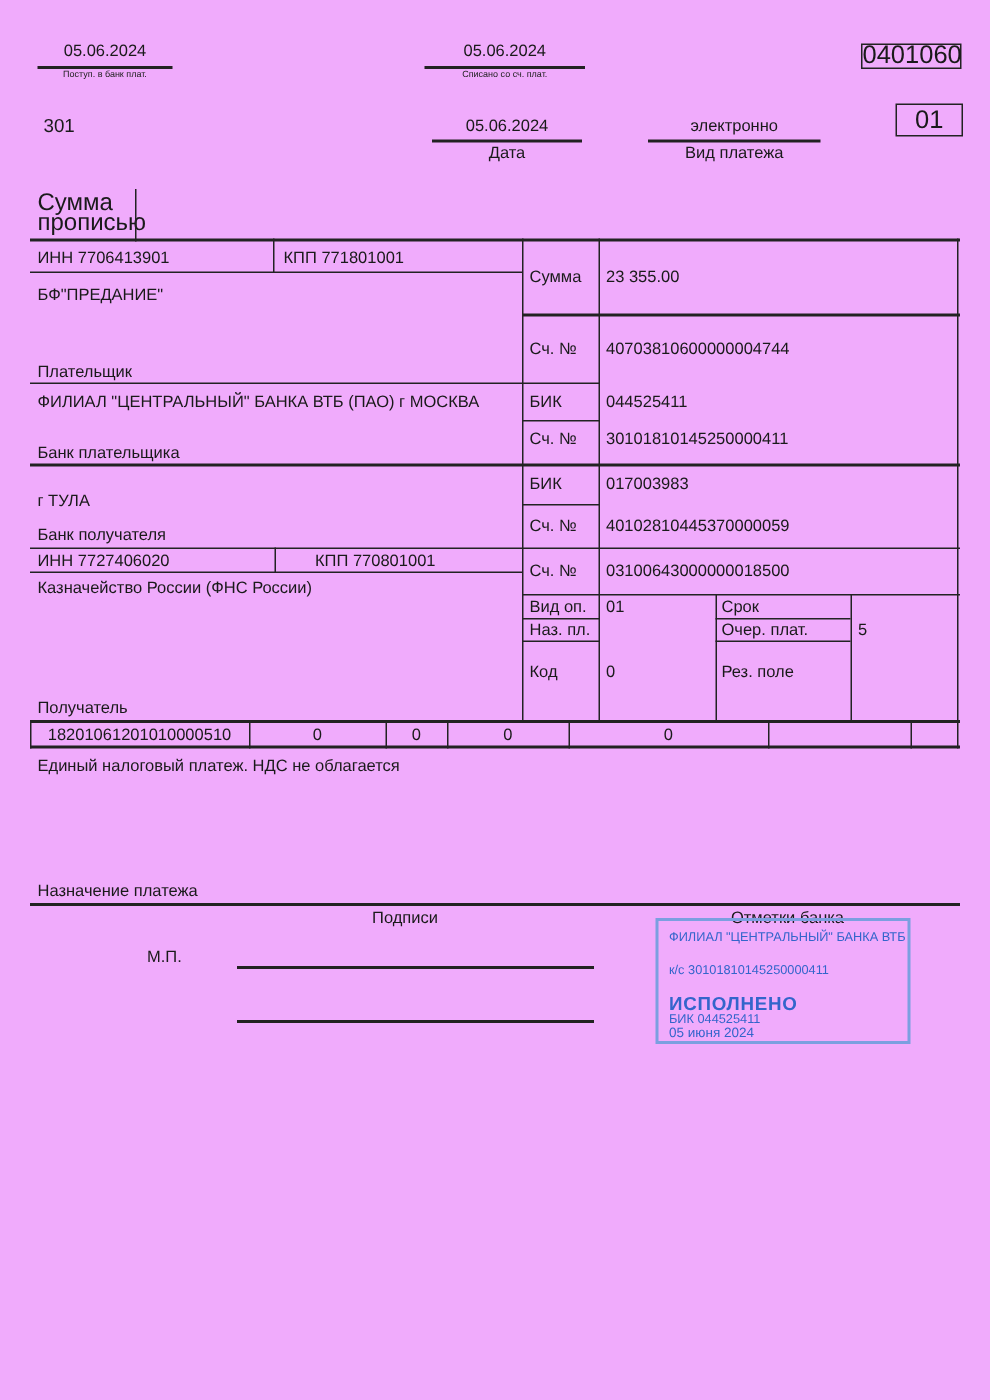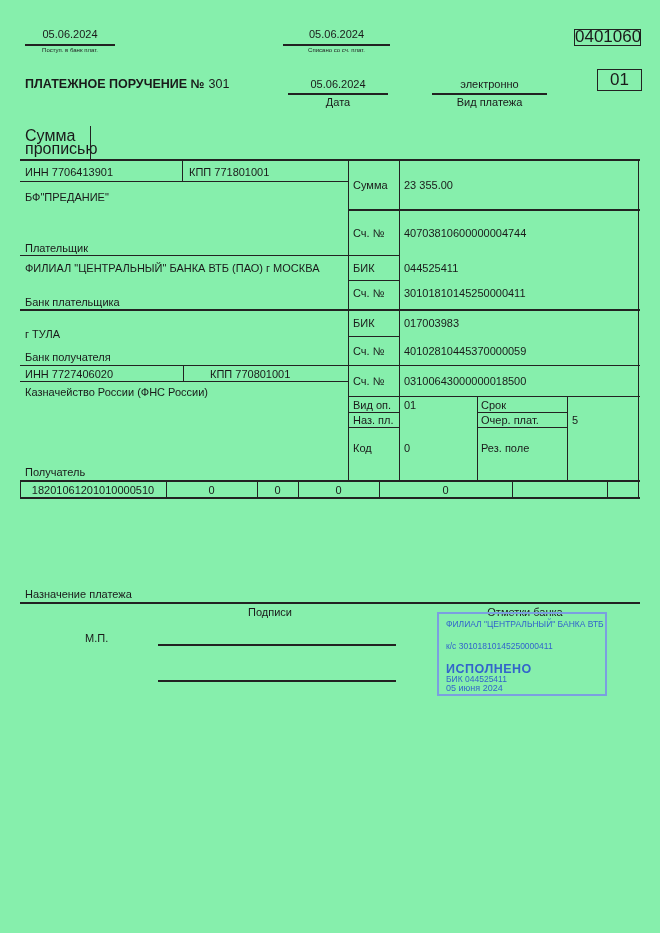--- a/index.html
+++ b/index.html
@@ -1,17 +1,17 @@
 <!DOCTYPE html>
 <html style="--stamp-color: #3365cb; --stamp-border: #7b9fe0;"><head>
 <meta charset="utf-8">
 <style>
   html,body{margin:0;padding:0;background:#888;}
   .page{
-    position:relative;width:660px;height:933px;background:#86efac;
+    position:relative;width:660px;height:933px;background:#f0abfc;
     font-family:"Liberation Sans", sans-serif;color:#1a1a1a;overflow:hidden;
     margin:0 auto;
   }
   .abs{position:absolute;white-space:nowrap;}
   .t11{font-size:11px;line-height:13px;}
   .t10{font-size:16px;line-height:13px;}
   .t6{font-size:6px;line-height:7px;color:#222;}
   .center{text-align:center;}
   .bold{font-weight:bold;}
   .hl{position:absolute;background:#222;height:1px;}
@@ -38,21 +38,20 @@
   <div class="hl" style="left:25px;top:44px;width:90px;height:1.5px;"></div>
   <div class="abs t6 center" style="left:25px;top:47px;width:90px;">Поступ. в банк плат.</div>
 
   <div class="abs t11 center" style="left:283px;top:28px;width:107px;">05.06.2024</div>
   <div class="hl" style="left:283px;top:44px;width:107px;height:1.5px;"></div>
   <div class="abs t6 center" style="left:283px;top:47px;width:107px;">Списано со сч. плат.</div>
 
   <div class="box" style="left:574px;top:29px;width:67px;height:17px;line-height:14px;">0401060</div>
 
   <div class="abs titlebar" style="left:25px;top:77px;">
-    <span class="bold" style="font-size:12.5px;">ПЛАТЕЖНОЕ ПОРУЧЕНИЕ №</span>
     <span style="font-size:12.5px;margin-left:4px;">301</span>
   </div>
 
   <div class="abs t11 center" style="left:288px;top:78px;width:100px;">05.06.2024</div>
   <div class="hl" style="left:288px;top:93px;width:100px;height:1.5px;"></div>
   <div class="abs t11 center" style="left:288px;top:96px;width:100px;">Дата</div>
 
   <div class="abs t11 center" style="left:432px;top:78px;width:115px;">электронно</div>
   <div class="hl" style="left:432px;top:93px;width:115px;height:1.5px;"></div>
   <div class="abs t11 center" style="left:432px;top:96px;width:115px;">Вид платежа</div>
@@ -137,26 +136,27 @@
   <div class="abs t11" style="left:404px;top:442px;">0</div>
 
   <div class="abs t11 center" style="left:20px;top:484px;width:146px;">18201061201010000510</div>
   <div class="abs t11 center" style="left:166px;top:484px;width:91px;">0</div>
   <div class="abs t11 center" style="left:257px;top:484px;width:41px;">0</div>
   <div class="abs t11 center" style="left:298px;top:484px;width:81px;">0</div>
   <div class="abs t11 center" style="left:379px;top:484px;width:133px;">0</div>
   <div class="abs t11 center" style="left:512px;top:484px;width:95px;"></div>
   <div class="abs t11 center" style="left:607px;top:484px;width:33px;"></div>
 
+  <div class="abs t11" style="left:25px;top:505px;">Единый налоговый платеж. НДС не облагается</div>
   <div class="abs t11" style="left:25px;top:588px;">Назначение платежа</div>
   <div class="hl2" style="left:20px;top:602px;width:620px;"></div>
 
   <div class="abs t11 center" style="left:200px;top:606px;width:140px;">Подписи</div>
   <div class="abs t11 center" style="left:450px;top:606px;width:150px;">Отметки банка</div>
-  <div class="abs t11" style="left:59px;top:632px;padding-left:26px;">М.П.</div>
+  <div class="abs t11" style="left:72px;top:632px;padding-left:26px;">М.П.</div>
   <div class="hl" style="left:158px;top:644px;width:238px;height:1.5px;"></div>
   <div class="hl" style="left:158px;top:680px;width:238px;height:1.5px;"></div>
 
   <div class="stamp">
     <div class="s-line" style="top:5px;">ФИЛИАЛ "ЦЕНТРАЛЬНЫЙ" БАНКА ВТБ</div>
     <div class="s-line" style="top:16px;margin-top:44px;">БИК 044525411</div>
     <div class="s-line" style="top:27px;">к/с 30101810145250000411</div>
     <div class="s-status" style="top:48px;">ИСПОЛНЕНО</div>
     <div class="s-date" style="top:69px;">05 июня 2024</div>
   </div>

